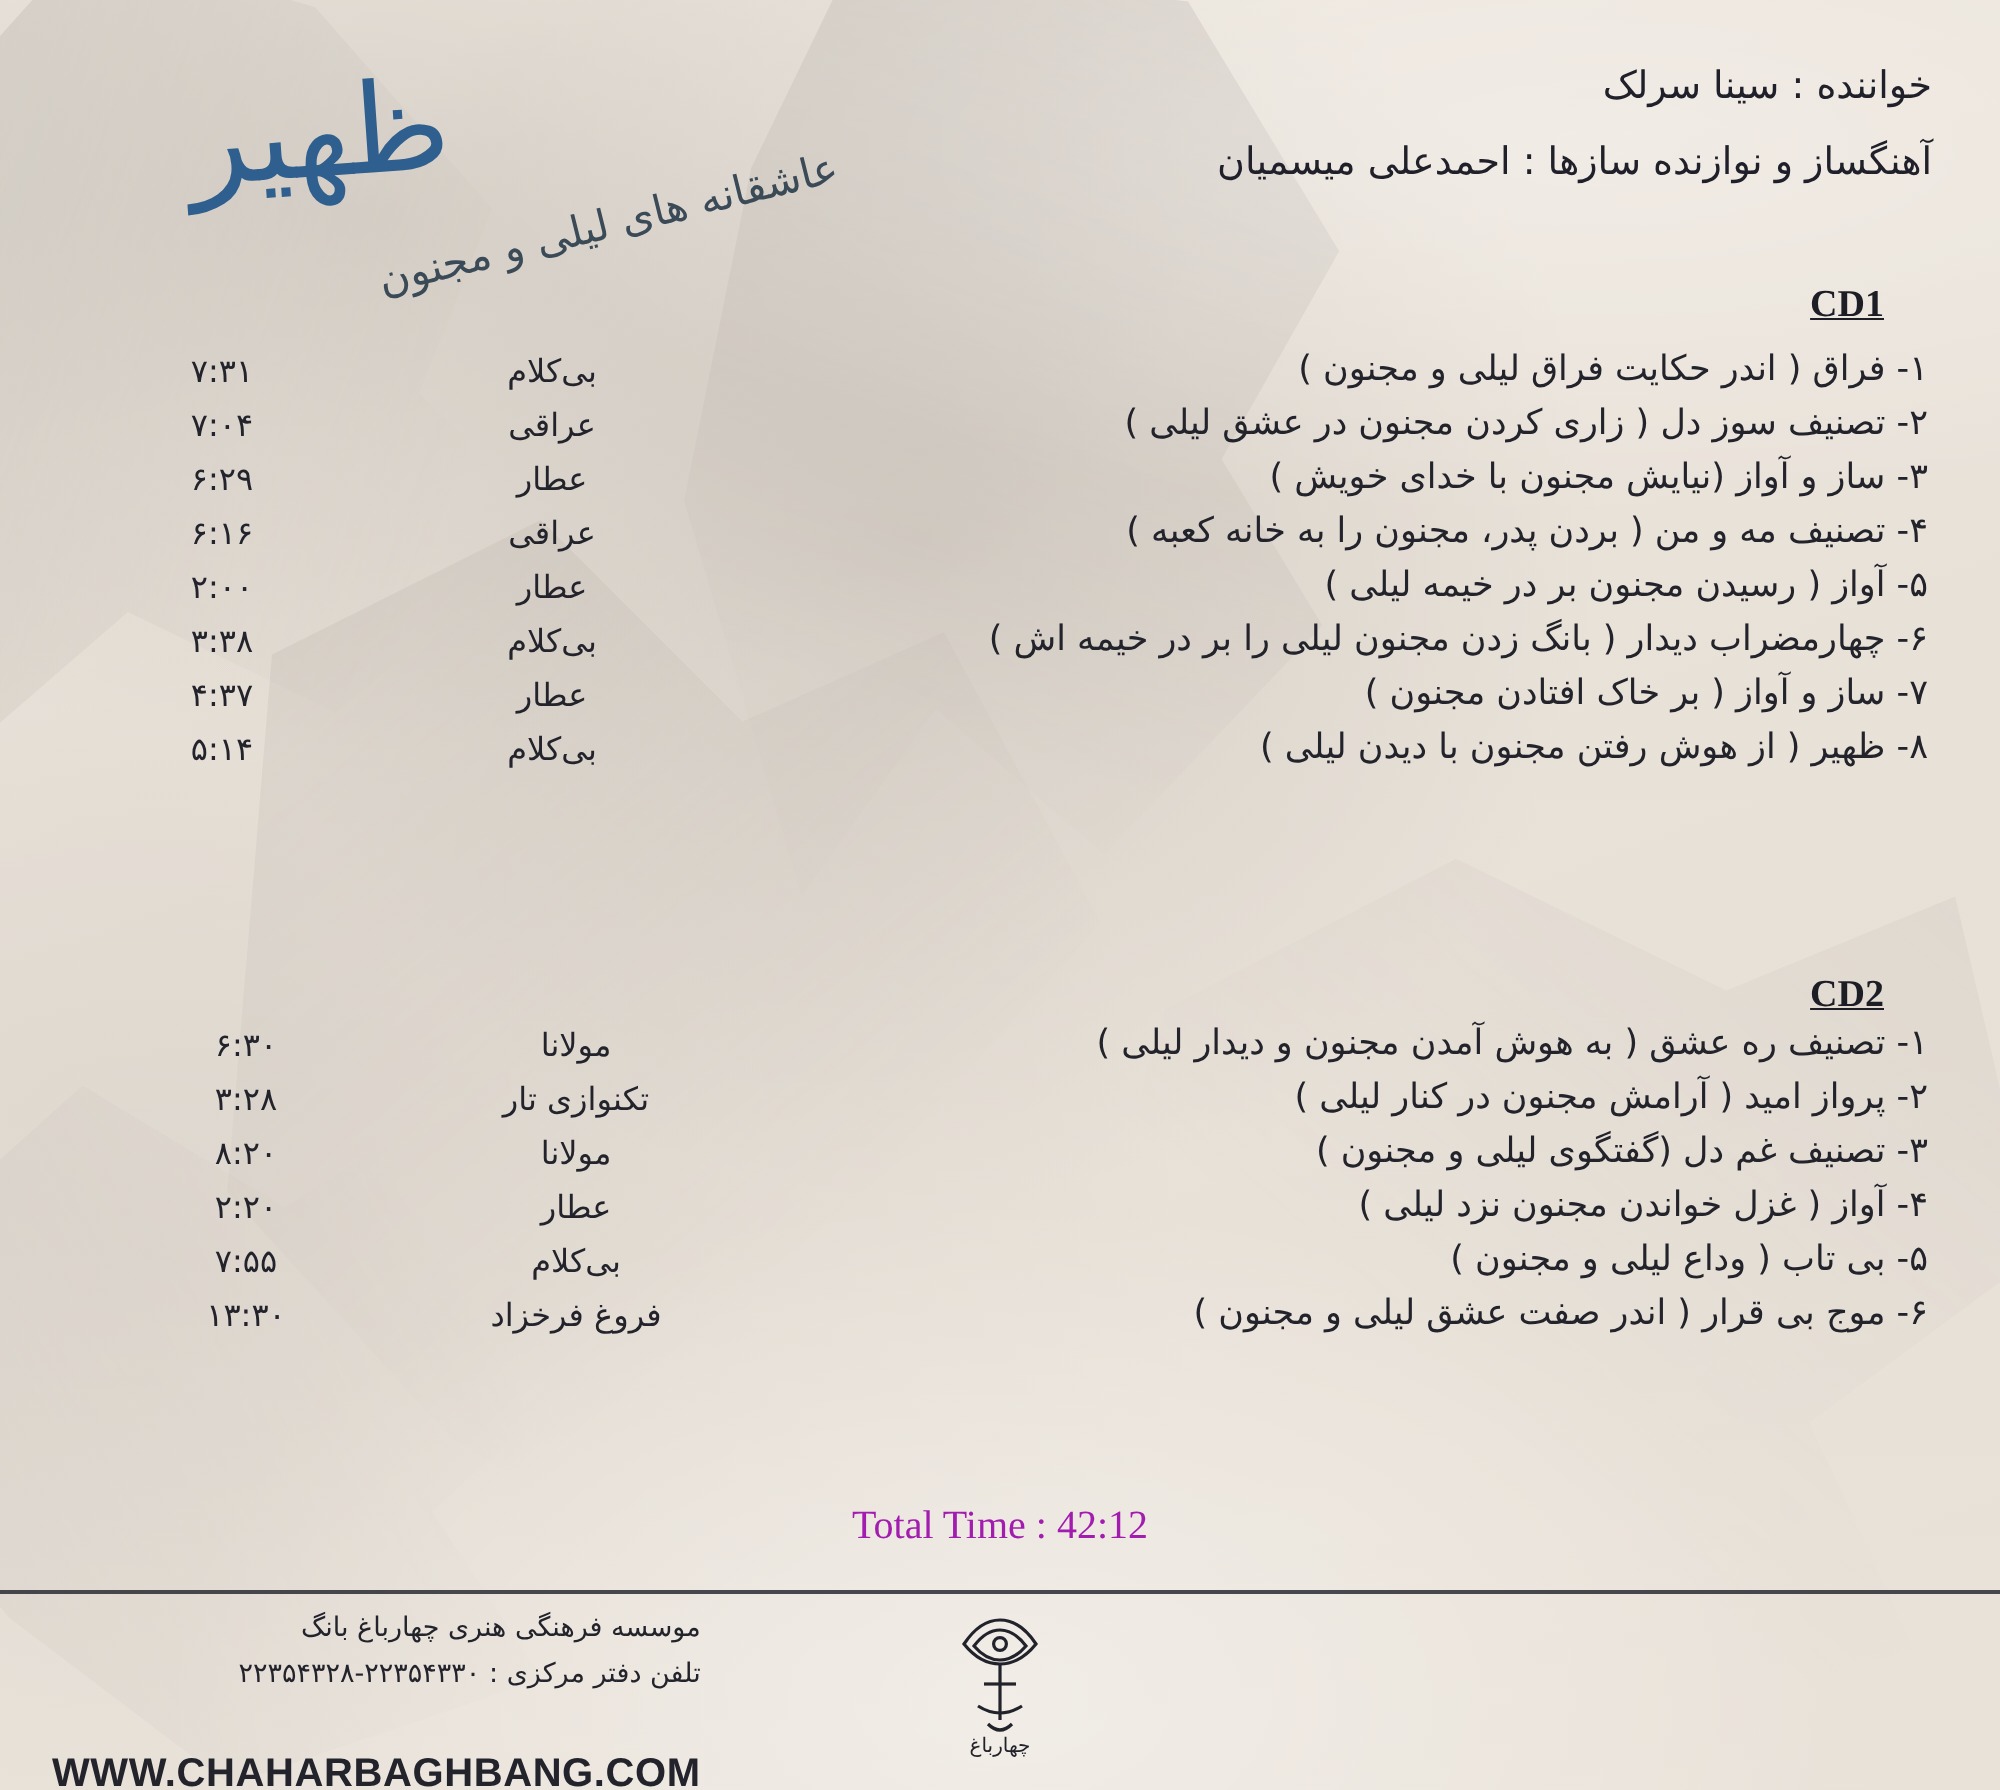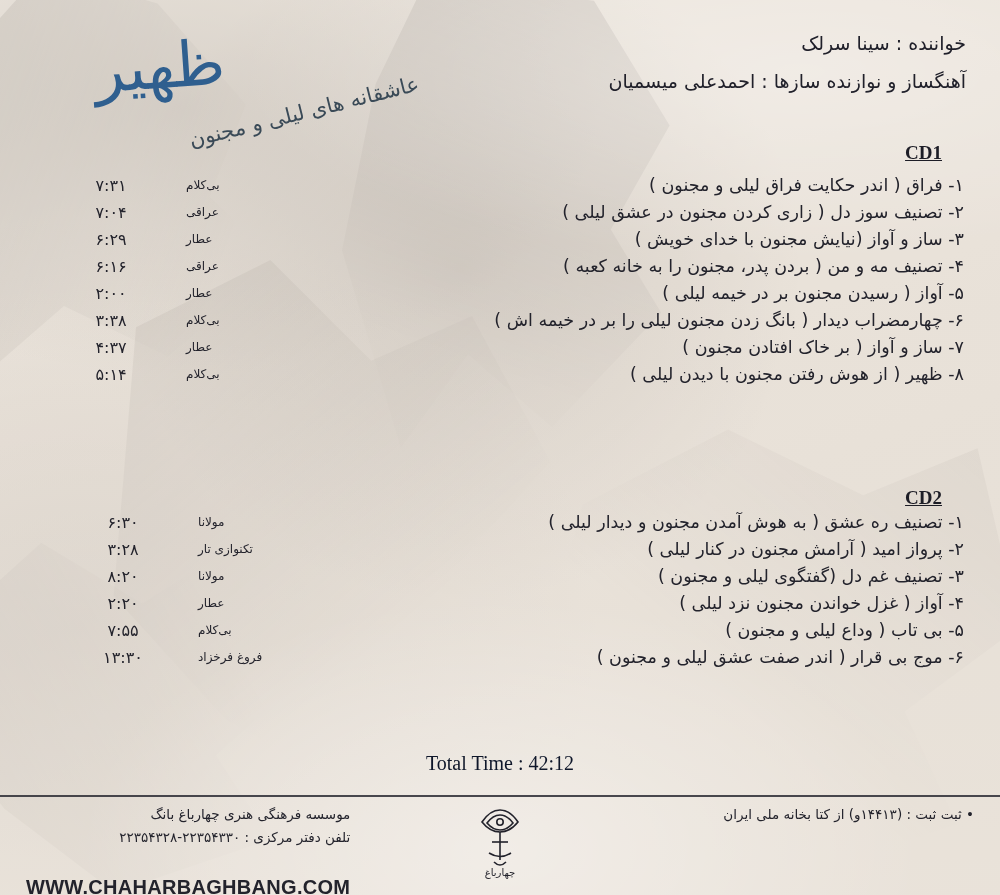--- a/index.html
+++ b/index.html
@@ -154,22 +154,22 @@
     color: #23232c;
   }
   .td-title {
     text-align: right;
     padding-right: 0;
     font-size: 17.5px;
     white-space: nowrap;
   }
   .td-poet {
     width: 180px;
-    text-align: left;
-    font-size: 12px;
+    text-align: center;
+    font-size: 16px;
   }
   .td-time {
     width: 150px;
     text-align: center;
     font-size: 16px;
     letter-spacing: 1px;
   }
 
   .cd-section-1 { position: absolute; right: 0; left: 0; top: 142px; }
   .cd-section-1 .tracklist { margin-top: 8px; }
@@ -186,21 +186,21 @@
 
   .cd-section-2 { position: absolute; right: 0; left: 0; top: 487px; padding-left: 12px; }
 
   .total-bottom {
     position: absolute;
     left: 0; right: 0;
     top: 752px;
     text-align: center;
     font-family: "Liberation Serif", serif;
     font-size: 20px;
-    color: #0f172a;
+    color: #a21caf;
     direction: ltr;
   }
 
   
   .table-wrap {
     padding: 0 36px 0 36px;
   }
 
   
   .footer-rule {
@@ -384,21 +384,20 @@
       </table>
     </div>
   </div>
 
   <div class="total-bottom">Total Time : 42:12</div>
 
   <div class="footer-rule"></div>
   <div class="footer">
 
     <div class="footer-right">
-      <div>• ثبت ثبت : (۱۴۴۱۳و) از کتا بخانه ملی ایران</div>
     </div>
 
     <div class="footer-center">
       <svg width="60" height="78" viewBox="0 0 60 78">
         <g fill="none" stroke="#22222b" stroke-width="1.6">
           <path d="M12 18 q8 -12 18 -12 q10 0 18 12 q-8 10 -18 10 q-10 0 -18 -10 z"></path>
           <path d="M17 19 q6 -8 13 -8 q7 0 13 8 q-6 7 -13 7 q-7 0 -13 -7 z"></path>
           <circle cx="30" cy="18" r="3.2"></circle>
           <path d="M30 28 v28"></path>
           <path d="M22 38 h16"></path>

